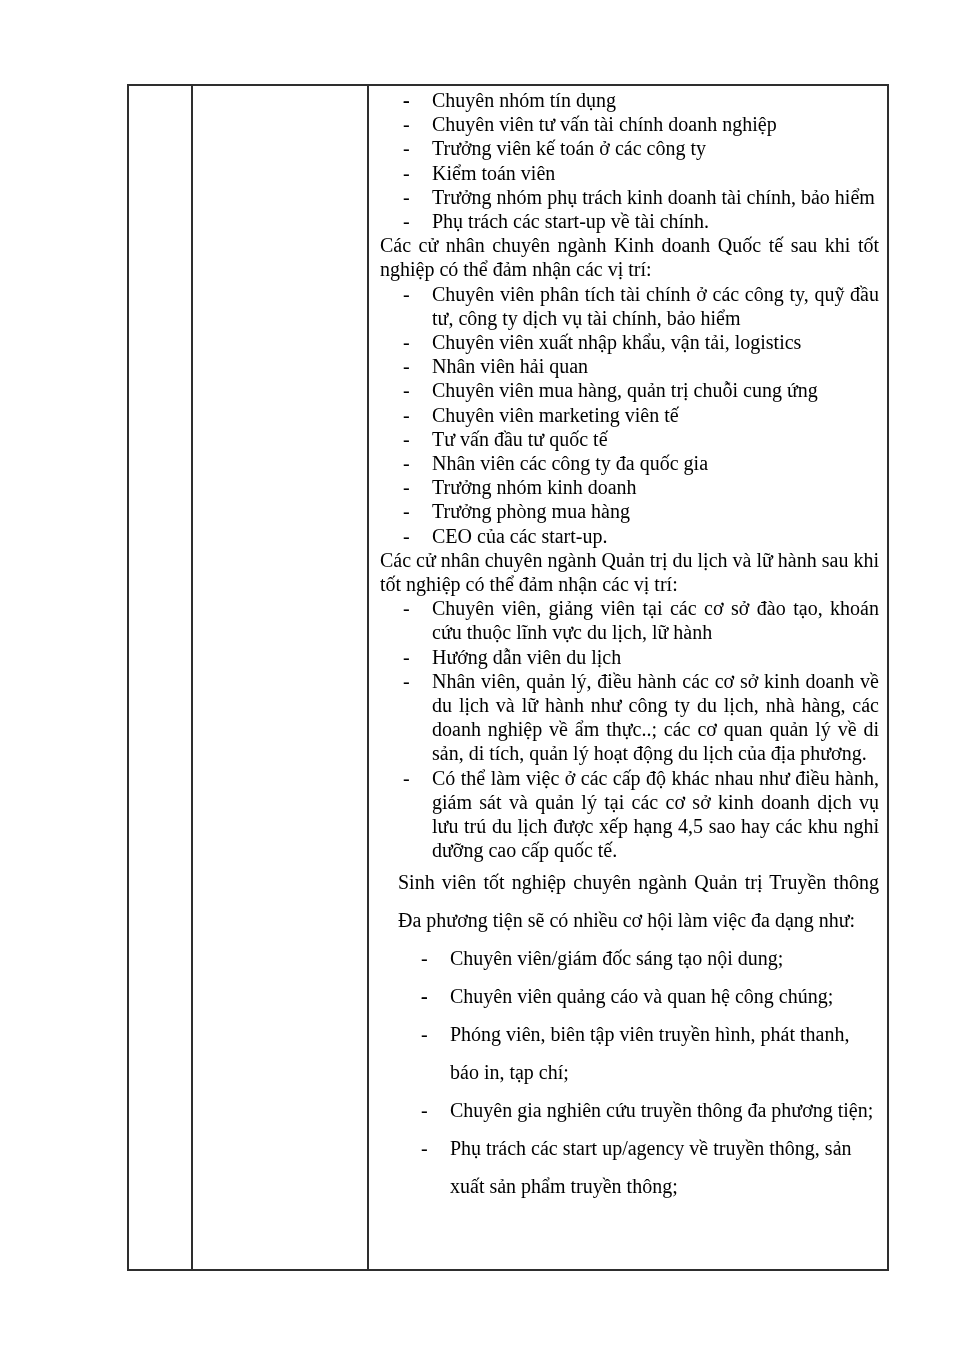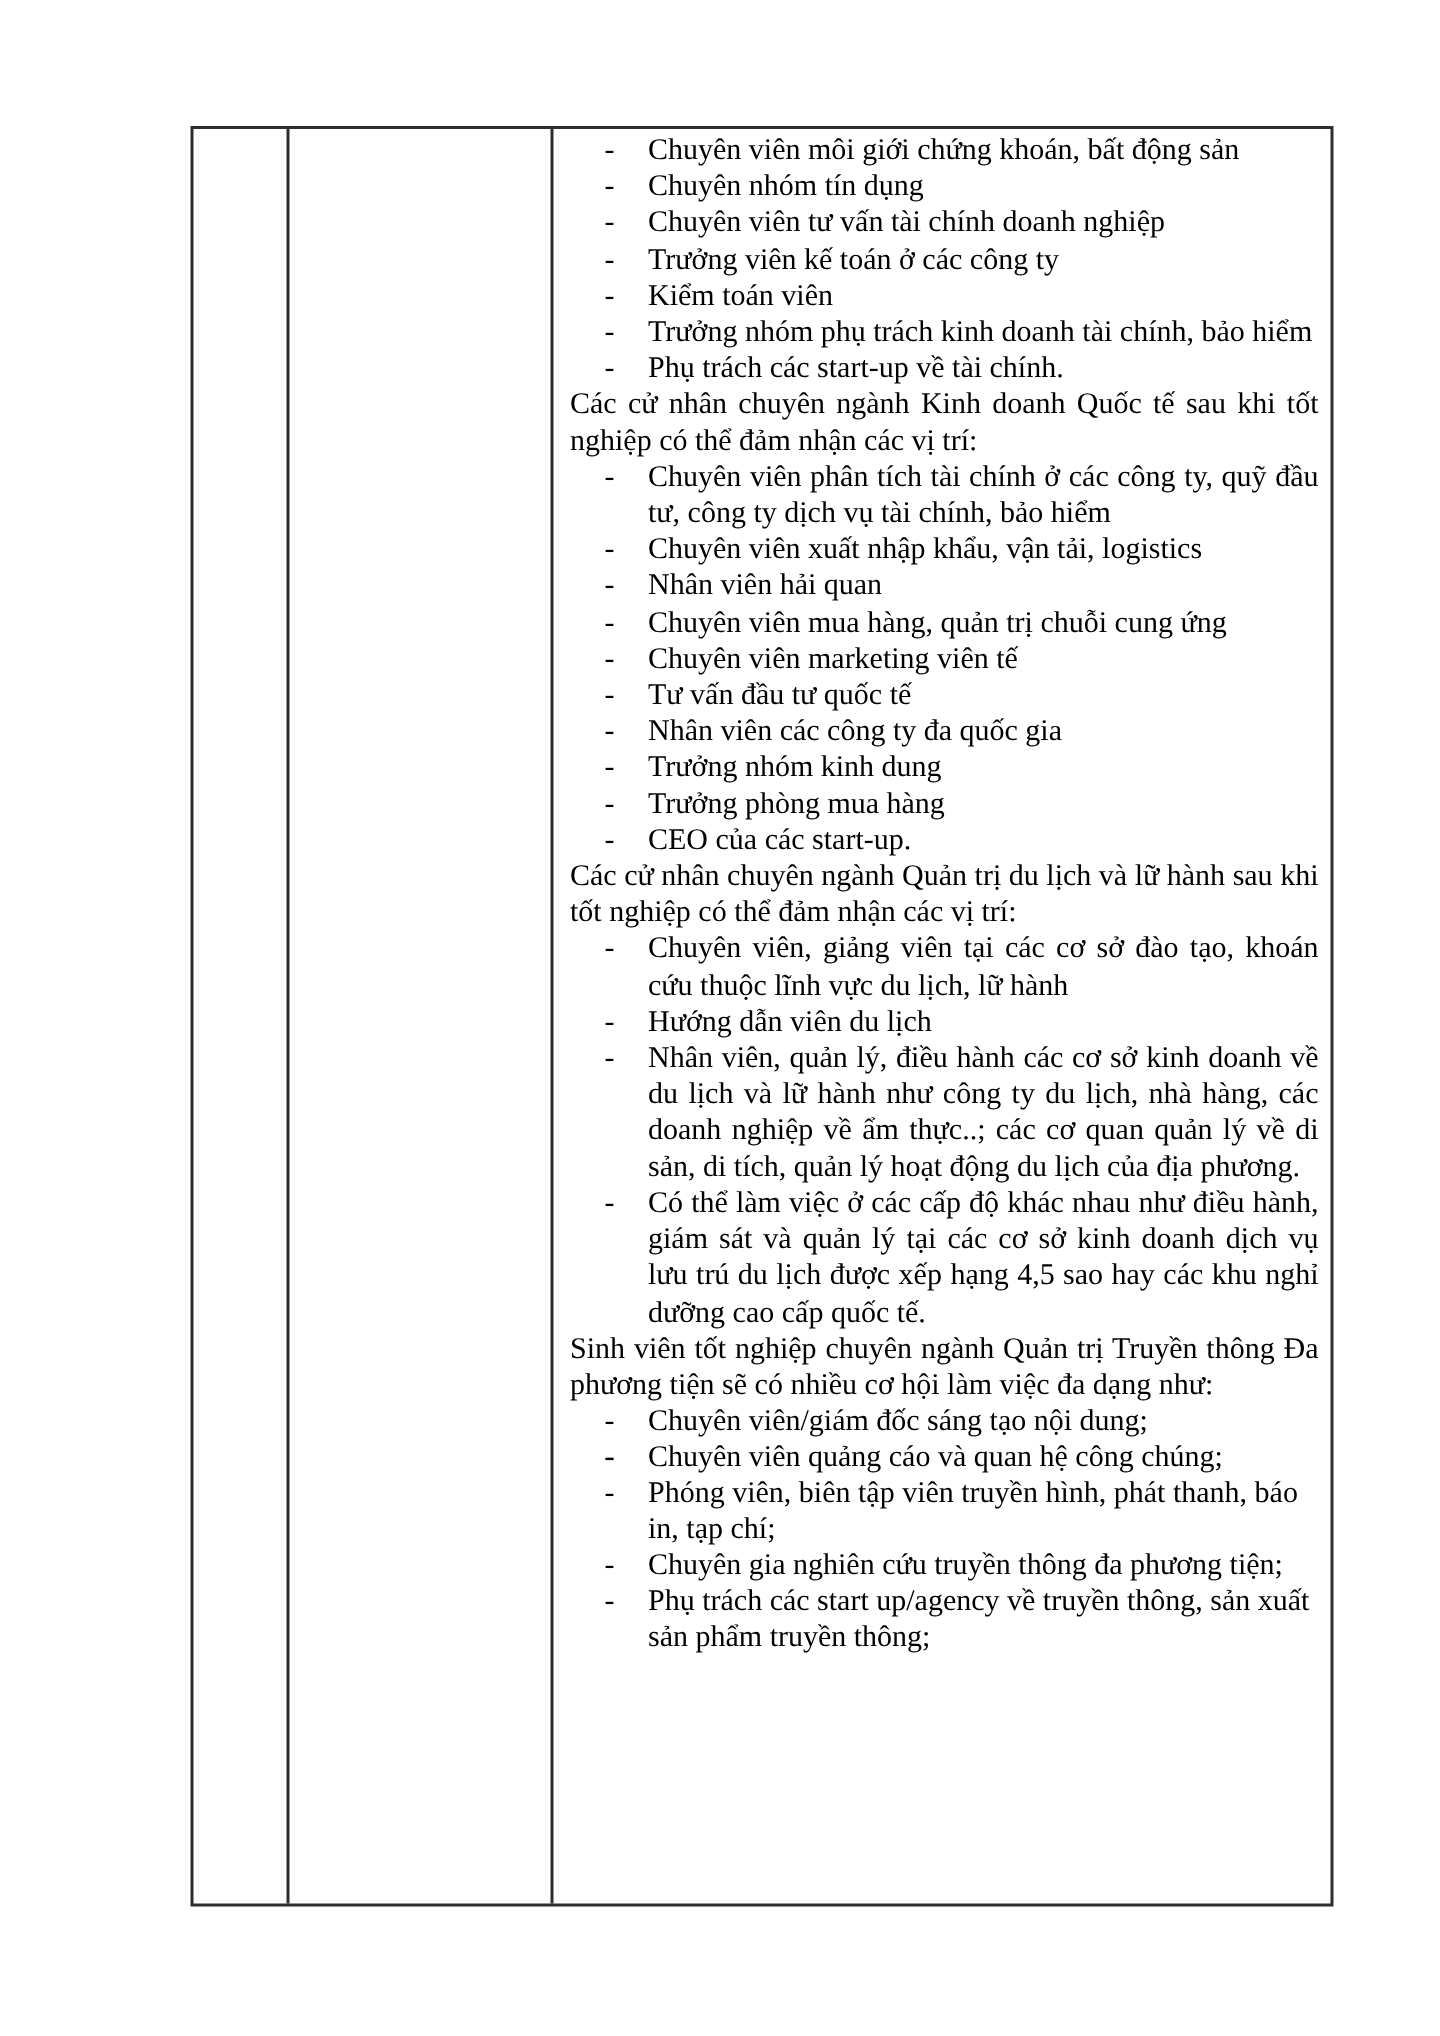--- a/index.html
+++ b/index.html
@@ -48,21 +48,21 @@
     padding: 2px 8px 0 11px;
     font-size: 20px;
     overflow: hidden;
   }
   .heading {
     margin: 0;
     font-weight: 400;
     text-align: justify;
   }
   .normal { line-height: 24.2px; }
-  .wide   { line-height: 24px; }
+  .wide   { line-height: 38px; margin-left: 18px; }
   .bullet {
     position: relative;
     padding-left: 52px;
     text-align: justify;
   }
   .bullet.left { text-align: left; }
   .bullet .dash {
     position: absolute;
     left: 23px;
     top: 0;
@@ -70,36 +70,36 @@
 </style>
 </head>
 <body>
 
 <div class="doc-page">
   <div class="doc-table">
     <div class="cell c1"></div>
     <div class="cell c2"></div>
     <div class="cell c3">
       <div class="blocks" id="content-blocks">
-          <div class="bullet normal"><span class="dash">-</span><span>Chuyên viên môi giới chứng khoán, bất động sản</span></div>
+          <div class="bullet normal"><span class="dash">-</span></div>
           <div class="bullet normal"><span class="dash">-</span><span>Chuyên nhóm tín dụng</span></div>
           <div class="bullet normal"><span class="dash">-</span><span>Chuyên viên tư vấn tài chính doanh nghiệp</span></div>
           <div class="bullet normal"><span class="dash">-</span><span>Trưởng viên kế toán ở các công ty</span></div>
           <div class="bullet normal"><span class="dash">-</span><span>Kiểm toán viên</span></div>
           <div class="bullet normal"><span class="dash">-</span><span>Trưởng nhóm phụ trách kinh doanh tài chính, bảo hiểm</span></div>
           <div class="bullet normal"><span class="dash">-</span><span>Phụ trách các start-up về tài chính.</span></div>
           <p class="heading normal">Các cử nhân chuyên ngành Kinh doanh Quốc tế sau khi tốt nghiệp có thể đảm nhận các vị trí:</p>
           <div class="bullet normal"><span class="dash">-</span><span>Chuyên viên phân tích tài chính ở các công ty, quỹ đầu tư, công ty dịch vụ tài chính, bảo hiểm</span></div>
           <div class="bullet normal"><span class="dash">-</span><span>Chuyên viên xuất nhập khẩu, vận tải, logistics</span></div>
           <div class="bullet normal"><span class="dash">-</span><span>Nhân viên hải quan</span></div>
           <div class="bullet normal"><span class="dash">-</span><span>Chuyên viên mua hàng, quản trị chuỗi cung ứng</span></div>
           <div class="bullet normal"><span class="dash">-</span><span>Chuyên viên marketing viên tế</span></div>
           <div class="bullet normal"><span class="dash">-</span><span>Tư vấn đầu tư quốc tế</span></div>
           <div class="bullet normal"><span class="dash">-</span><span>Nhân viên các công ty đa quốc gia</span></div>
-          <div class="bullet normal"><span class="dash">-</span><span>Trưởng nhóm kinh dung</span></div>
+          <div class="bullet normal"><span class="dash">-</span><span>Trưởng nhóm kinh doanh</span></div>
           <div class="bullet normal"><span class="dash">-</span><span>Trưởng phòng mua hàng</span></div>
           <div class="bullet normal"><span class="dash">-</span><span>CEO của các start-up.</span></div>
           <p class="heading normal">Các cử nhân chuyên ngành Quản trị du lịch và lữ hành sau khi tốt nghiệp có thể đảm nhận các vị trí:</p>
           <div class="bullet normal"><span class="dash">-</span><span>Chuyên viên, giảng viên tại các cơ sở đào tạo, khoán cứu thuộc lĩnh vực du lịch, lữ hành</span></div>
           <div class="bullet normal"><span class="dash">-</span><span>Hướng dẫn viên du lịch</span></div>
           <div class="bullet normal"><span class="dash">-</span><span>Nhân viên, quản lý, điều hành các cơ sở kinh doanh về du lịch và lữ hành như công ty du lịch, nhà hàng, các doanh nghiệp về ẩm thực..; các cơ quan quản lý về di sản, di tích, quản lý hoạt động du lịch của địa phương.</span></div>
           <div class="bullet normal"><span class="dash">-</span><span>Có thể làm việc ở các cấp độ khác nhau như điều hành, giám sát và quản lý tại các cơ sở kinh doanh dịch vụ lưu trú du lịch được xếp hạng 4,5 sao hay các khu nghỉ dưỡng cao cấp quốc tế.</span></div>
           <p class="heading wide">Sinh viên tốt nghiệp chuyên ngành Quản trị Truyền thông Đa phương tiện sẽ có nhiều cơ hội làm việc đa dạng như:</p>
           <div class="bullet wide left"><span class="dash">-</span><span>Chuyên viên/giám đốc sáng tạo nội dung;</span></div>
           <div class="bullet wide left"><span class="dash">-</span></div>

